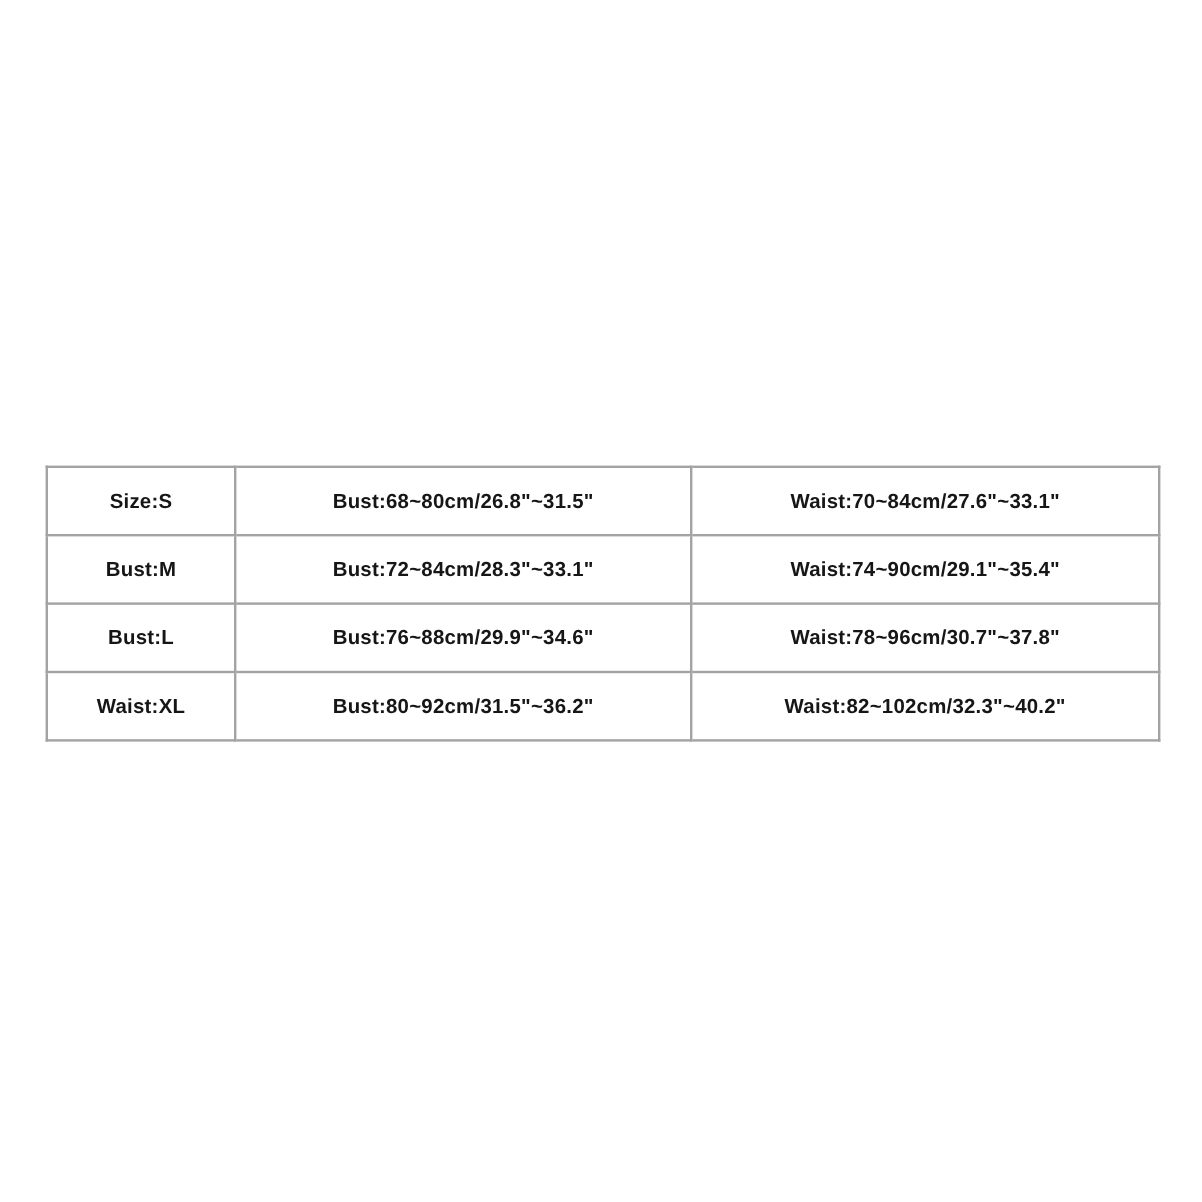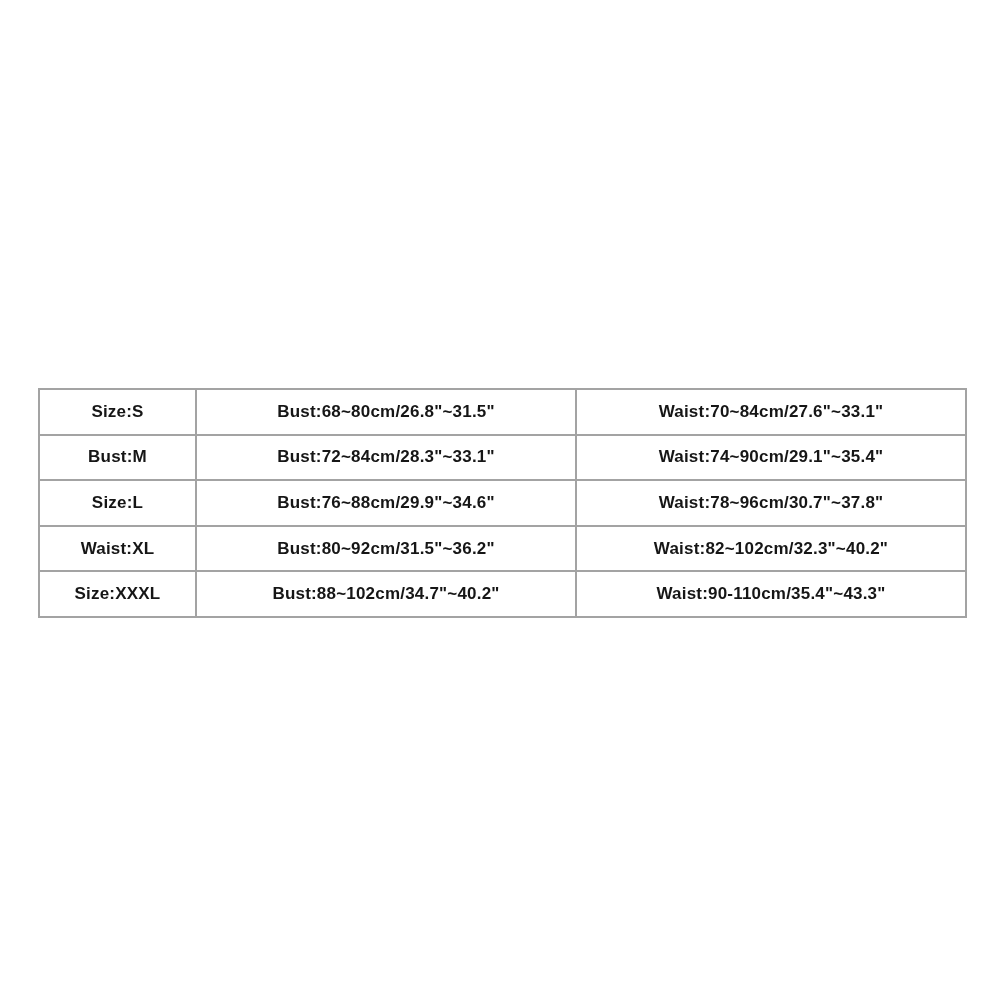--- a/index.html
+++ b/index.html
@@ -57,29 +57,24 @@
         <td>Size:S</td>
         <td>Bust:68~80cm/26.8"~31.5"</td>
         <td>Waist:70~84cm/27.6"~33.1"</td>
       </tr>
       <tr>
         <td>Bust:M</td>
         <td>Bust:72~84cm/28.3"~33.1"</td>
         <td>Waist:74~90cm/29.1"~35.4"</td>
       </tr>
       <tr>
-        <td>Size:L</td>
+        <td>Bust:L</td>
         <td>Bust:76~88cm/29.9"~34.6"</td>
         <td>Waist:78~96cm/30.7"~37.8"</td>
       </tr>
       <tr>
         <td>Waist:XL</td>
         <td>Bust:80~92cm/31.5"~36.2"</td>
         <td>Waist:82~102cm/32.3"~40.2"</td>
       </tr>
-      <tr>
-        <td>Size:XXXL</td>
-        <td>Bust:88~102cm/34.7"~40.2"</td>
-        <td>Waist:90-110cm/35.4"~43.3"</td>
-      </tr>
     </tbody>
   </table>
 </div>
 
 </body></html>

